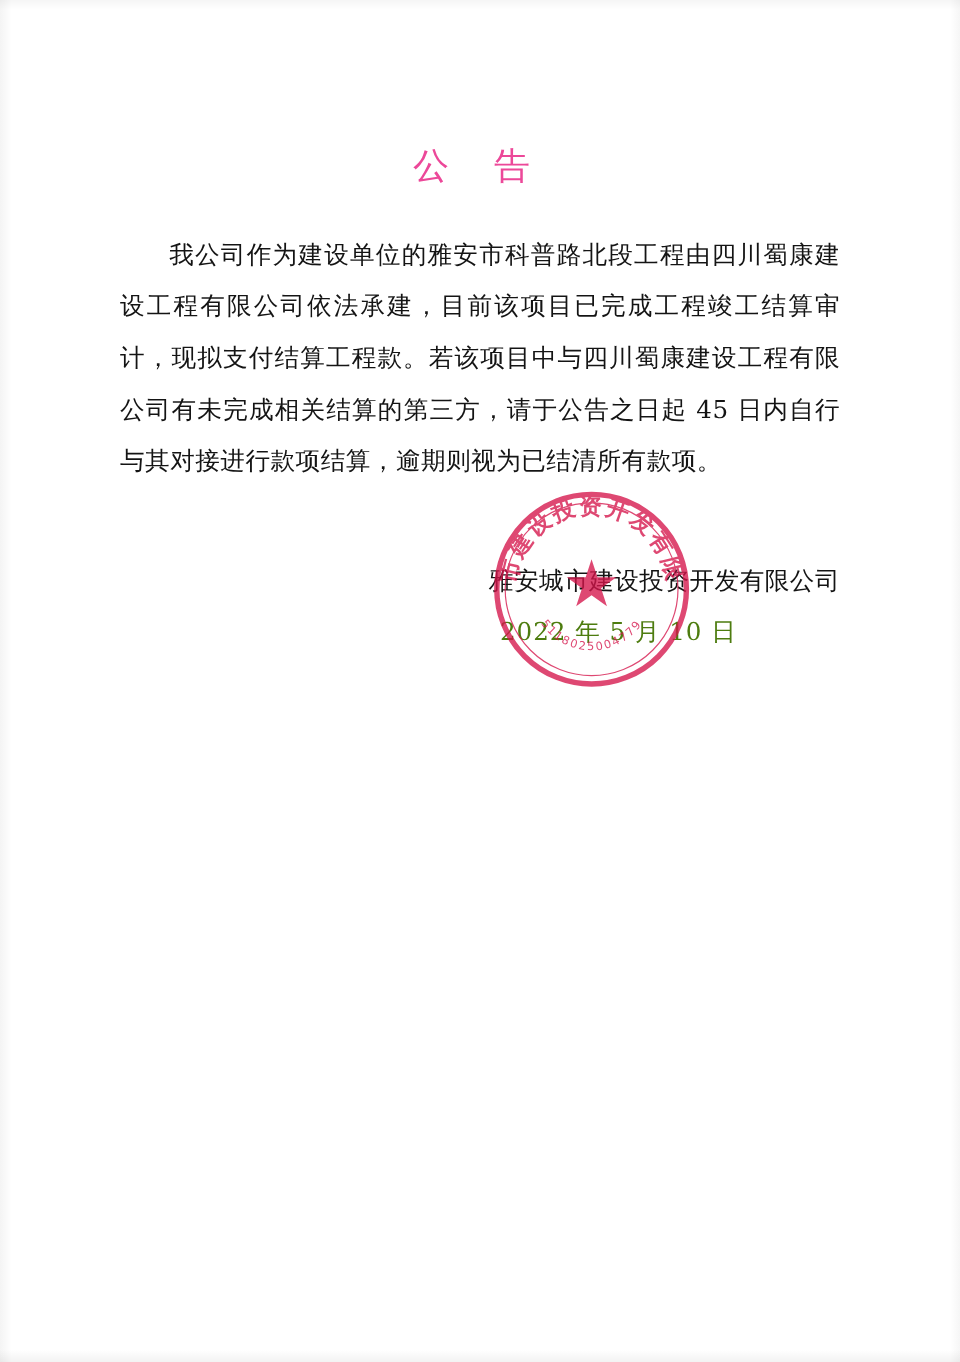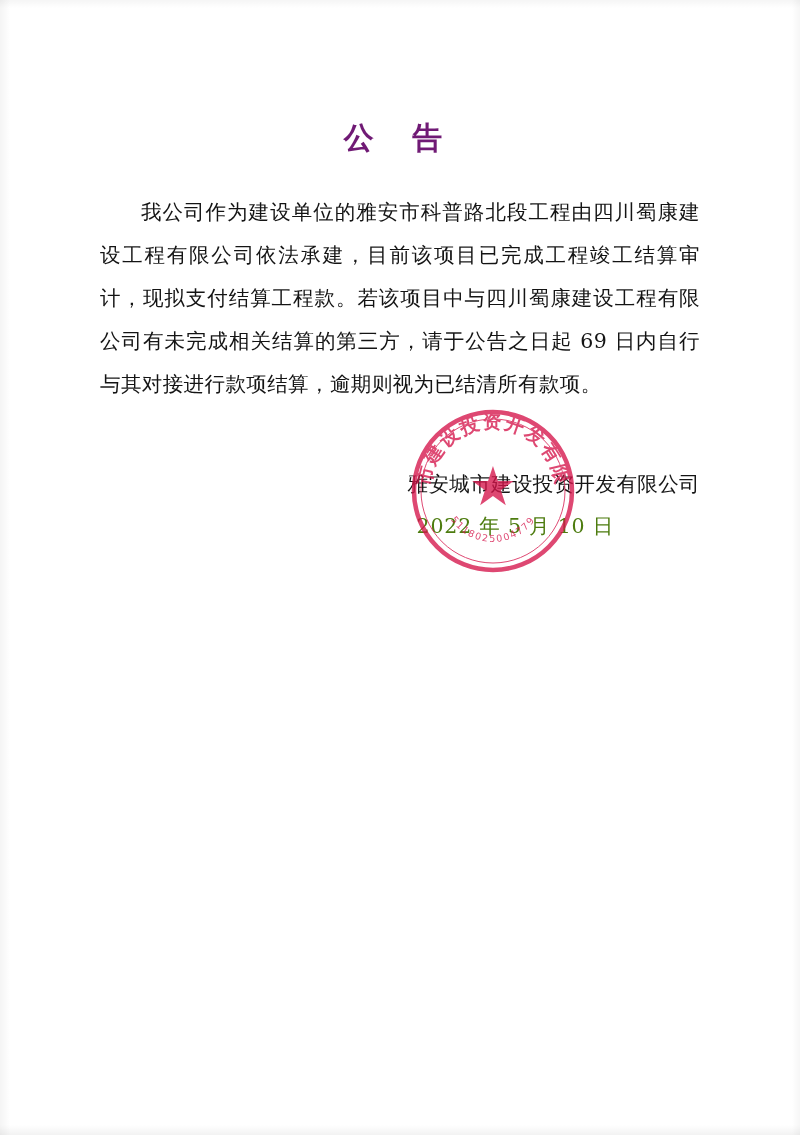--- a/index.html
+++ b/index.html
@@ -19,23 +19,23 @@
   .doc-body {
     position: absolute;
     left: 100px;
     top: 0;
     width: 600px;
   }
   .doc-title {
     margin-top: 118px;
     text-align: center;
     font-size: 30px;
-    font-weight: 700;
+    font-weight: 400;
     letter-spacing: 14px;
-    color: #701a75;
+    color: #ec4899;
     font-family: "DejaVu Serif", "Liberation Serif", serif;
   }
   .doc-paragraph {
     margin-top: 32px;
     font-size: 20.5px;
     line-height: 43px;
     text-align: justify;
     text-justify: inter-ideograph;
     text-indent: 41px;
     color: #141414;
@@ -114,21 +114,21 @@
 <div class="page">
 
   <div class="scan-edge-top"></div>
   <div class="scan-edge-left"></div>
   <div class="scan-edge-right"></div>
   <div class="scan-edge-bottom"></div>
 
   <div class="doc-body">
     <div class="doc-title">公 告</div>
 
-    <div class="doc-paragraph">我公司作为建设单位的雅安市科普路北段工程由四川蜀康建设工程有限公司依法承建，目前该项目已完成工程竣工结算审计，现拟支付结算工程款。若该项目中与四川蜀康建设工程有限公司有未完成相关结算的第三方，请于公告之日起 69 日内自行与其对接进行款项结算，逾期则视为已结清所有款项。</div>
+    <div class="doc-paragraph">我公司作为建设单位的雅安市科普路北段工程由四川蜀康建设工程有限公司依法承建，目前该项目已完成工程竣工结算审计，现拟支付结算工程款。若该项目中与四川蜀康建设工程有限公司有未完成相关结算的第三方，请于公告之日起 45 日内自行与其对接进行款项结算，逾期则视为已结清所有款项。</div>
   </div>
 
   <div class="signature-block">
     <div class="sig-line">雅安城市建设投资开发有限公司</div>
     <div class="sig-date">2022 年 5 月 10 日</div>
   </div>
 
   <div class="seal">
     <svg class="seal-svg" width="170" height="170" viewBox="0 0 170 170" aria-hidden="true">
       <defs>

